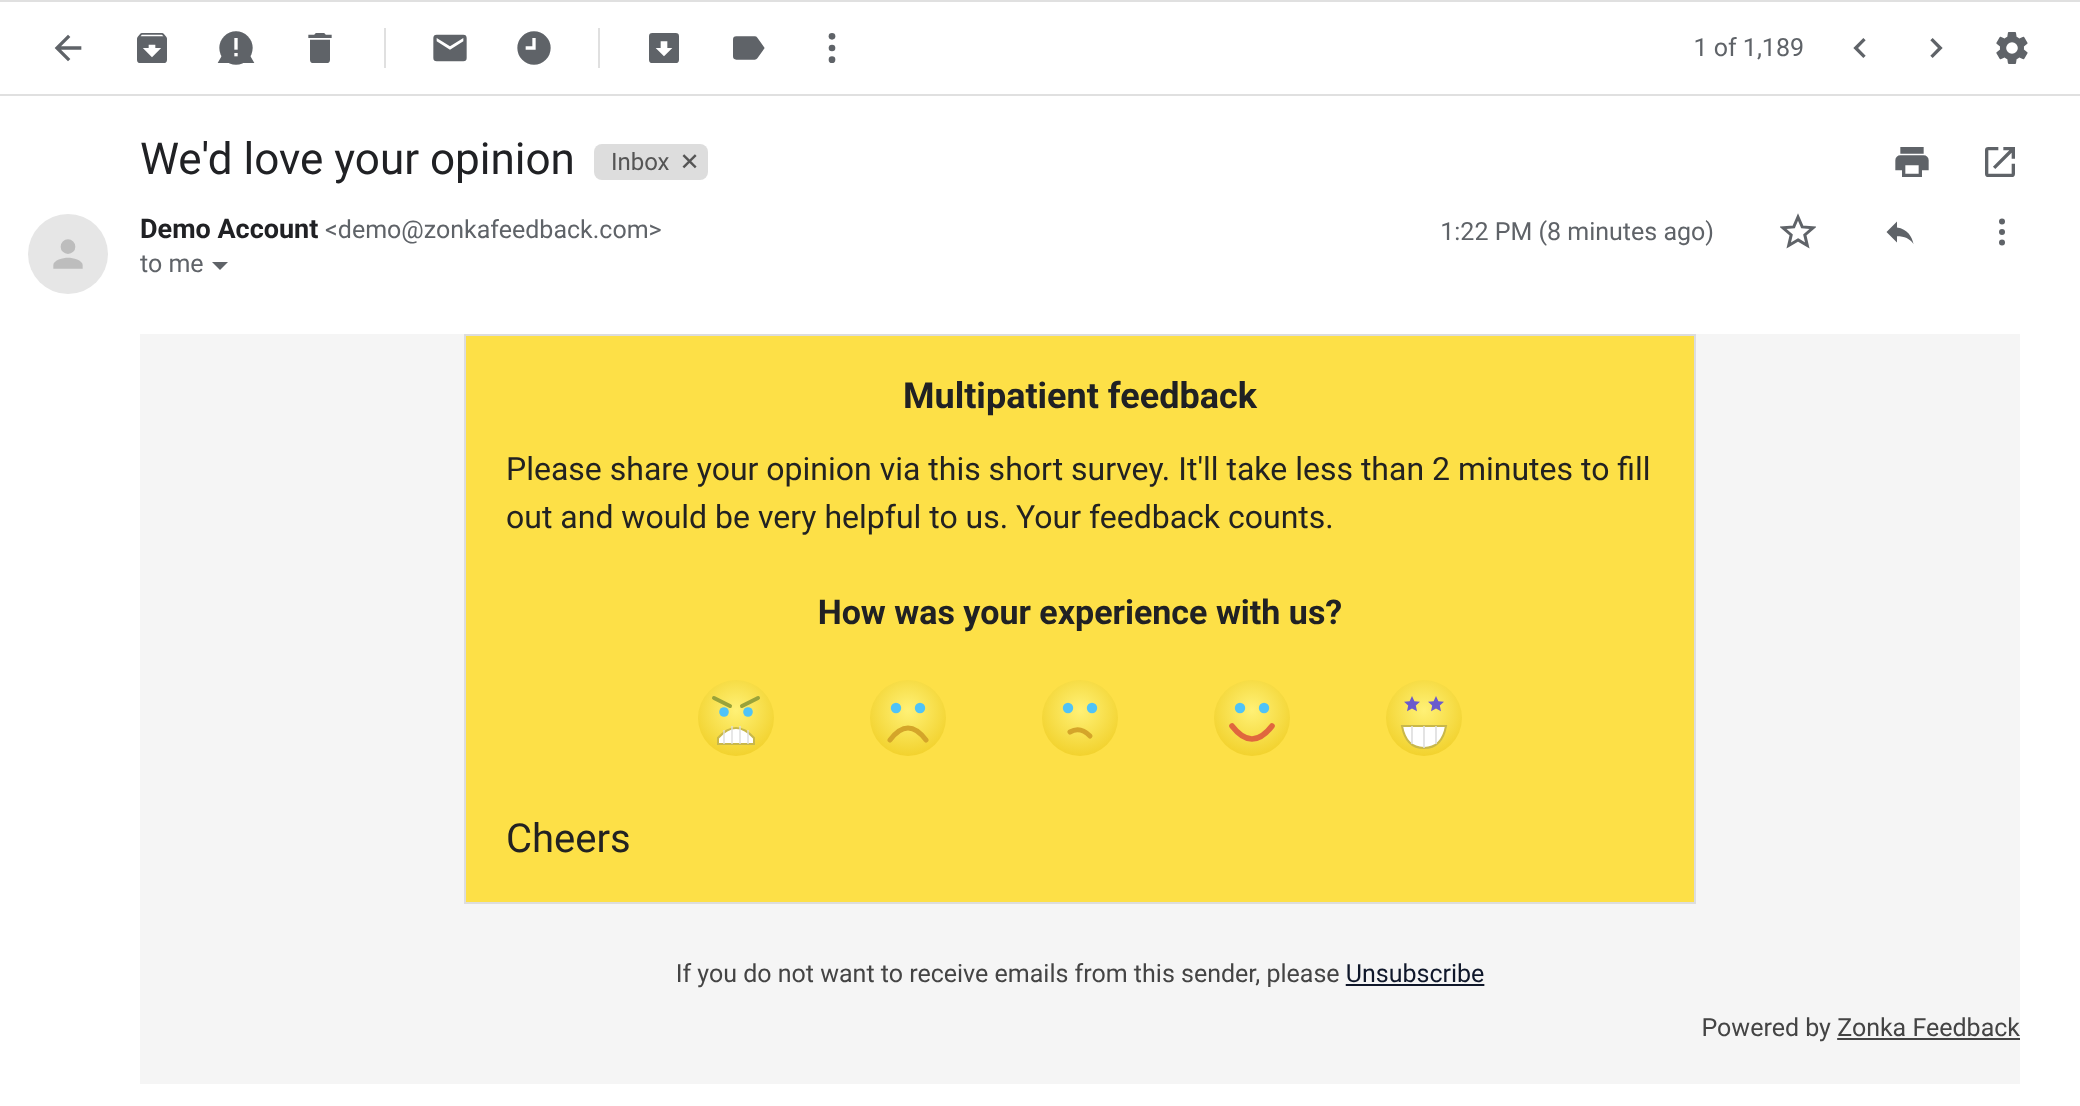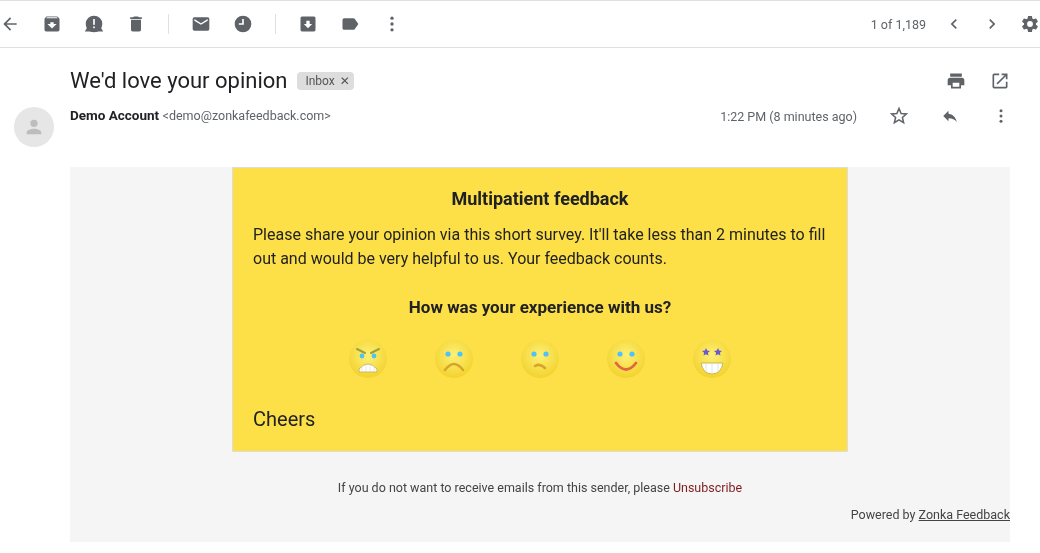--- a/index.html
+++ b/index.html
@@ -1,20 +1,20 @@
 <!DOCTYPE html>
 <html><head>
 <meta charset="utf-8">
 <style>
   html,body{margin:0;padding:0;font-family:Roboto,Arial,sans-serif;background:#fff;color:#202124;}
   *{box-sizing:border-box;}
   .root{width:1040px;height:553px;overflow:hidden;position:relative;}
 
   
-  .toolbar{height:48px;border-top:1px solid #e0e0e0;border-bottom:1px solid #e0e0e0;display:flex;align-items:center;padding:0 0;}
+  .toolbar{height:48px;border-top:1px solid #e0e0e0;border-bottom:1px solid #e0e0e0;display:flex;align-items:center;padding:0 24px;}
   .tb-left{display:flex;align-items:center;gap:22px;}
   .tb-sep{width:1px;height:20px;background:#e0e0e0;}
   .icon-btn{width:20px;height:20px;display:flex;align-items:center;justify-content:center;cursor:pointer;color:#5f6368;}
   .icon-btn svg{width:20px;height:20px;fill:#5f6368;}
   .tb-right{margin-left:auto;display:flex;align-items:center;gap:18px;color:#5f6368;font-size:12.5px;}
   .tb-right .icon-btn svg{fill:#5f6368;}
 
   
   .subject-row{padding:20px 30px 8px 70px;display:flex;align-items:center;}
   .subject{font-size:22px;font-weight:400;color:#202124;}
@@ -38,21 +38,21 @@
   .mail-body{margin:16px 30px 0 70px;background:#f5f5f5;padding:0 0 20px 0;}
   .survey-card{background:#fde047;border:1px solid #ddd;margin:0 auto;width:616px;padding:20px 20px 20px 20px;}
   .card-title{text-align:center;font-weight:700;font-size:18px;margin-bottom:14px;}
   .card-text{font-size:16px;line-height:1.5;color:#222;margin-bottom:26px;}
   .card-q{text-align:center;font-weight:700;font-size:17px;margin-bottom:22px;}
   .faces{display:flex;justify-content:center;gap:46px;margin-bottom:28px;}
   .face{width:40px;height:40px;cursor:pointer;}
   .cheers{font-size:20px;color:#222;}
 
   .footer-text{text-align:center;font-size:12.5px;color:#444;margin-top:28px;}
-  .footer-text a{color:#7f1d1d;cursor:pointer;}
+  .footer-text a{color:#0f172a;text-decoration:underline;cursor:pointer;}
   .footer-text2{text-align:right;font-size:12.5px;color:#444;margin-top:12px;}
   .footer-text2 a{color:#444;text-decoration:underline;cursor:pointer;}
 
   .tri-down{display:inline-block;width:0;height:0;border-left:4px solid transparent;border-right:4px solid transparent;border-top:4px solid #5f6368;}
 </style>
 </head>
 <body>
 
 <div class="root">
 
@@ -154,20 +154,24 @@
   <div class="sender-block">
     <div class="avatar">
       <svg viewBox="0 0 24 24">
           <path d="M12 12a4 4 0 1 0-4-4 4 4 0 0 0 4 4zm0 2c-2.67 0-8 1.34-8 4v2h16v-2c0-2.66-5.33-4-8-4z"></path>
         </svg>
     </div>
     <div class="sender-info">
       <div class="sender-line1">
         <span class="name">Demo Account</span>
         <span class="addr">&lt;demo@zonkafeedback.com&gt;</span>
+      </div>
+      <div class="sender-line2">
+        <span>to me</span>
+        <span class="tri-down"></span>
       </div>
     </div>
     <div class="sender-right">
       <span>1:22 PM (8 minutes ago)</span>
       <span class="icon-btn">
         <svg viewBox="0 0 24 24">
             <path fill="none" stroke="#5f6368" stroke-width="2" d="M12 17.27 18.18 21l-1.64-7.03L22 9.24l-7.19-.61L12 2 9.19 8.63 2 9.24l5.46 4.73L5.82 21z"></path>
           </svg>
       </span>
       <span class="icon-btn">

